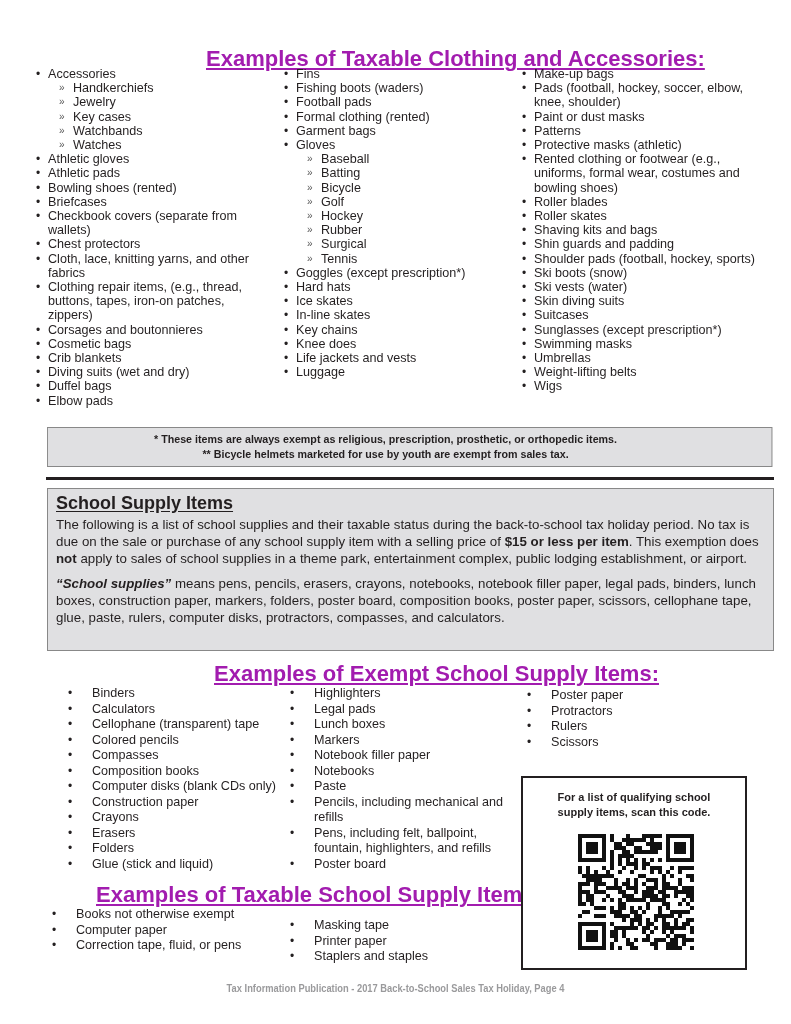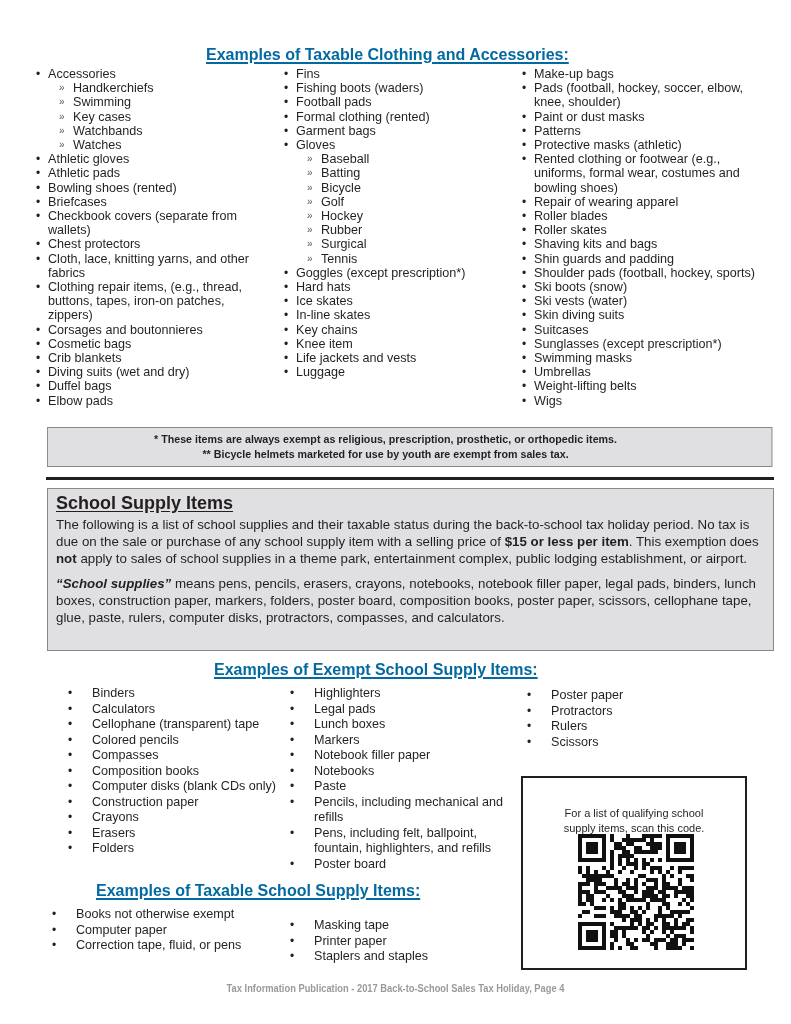--- a/index.html
+++ b/index.html
@@ -2,23 +2,23 @@
 <html><head>
 <meta charset="utf-8">
 <style>
   html, body { margin: 0; padding: 0; background: #ffffff; }
   body {
     width: 791px; height: 1024px; position: relative; overflow: hidden;
     font-family: "Liberation Sans", sans-serif; color: #231f20;
   }
   .abs { position: absolute; }
   .h-title {
-    font-weight: bold; font-size: 16px; text-decoration: underline;
+    font-weight: bold; font-size: 22px; text-decoration: underline;
     text-underline-offset: 2px; text-decoration-thickness: 1.5px;
-    white-space: nowrap; color: #0369a1;
+    white-space: nowrap; color: #a21caf;
   }
   ul { list-style: none; margin: 0; padding: 0; }
   .list { font-size: 12.6px; line-height: 14.2px; }
   .list li { position: relative; padding-left: 14px; }
   .list li::before {
     content: "\2022"; position: absolute; left: 2px; top: 0; font-size: 12px;
   }
   .list li.sub { padding-left: 39px; }
   .list li.sub::before { content: "\00BB"; left: 25px; font-size: 10px; color: #555; }
 
@@ -43,39 +43,39 @@
   .supply-title {
     font-weight: bold; font-size: 18px; text-decoration: underline;
     text-underline-offset: 2px; margin: 0 0 2px 0;
   }
   .supply-p { font-size: 13.3px; line-height: 17.2px; margin: 0 0 7px 0; }
   .qr-box {
     left: 521px; top: 776px; width: 226px; height: 194px;
     border: 2px solid #231f20; box-sizing: border-box; background: #fff;
   }
   .qr-caption {
-    text-align: center; font-weight: normal; font-size: 11px; line-height: 14.5px;
-    margin-top: 28px;
+    text-align: center; font-weight: bold; font-size: 11px; line-height: 14.5px;
+    margin-top: 12px;
   }
   .qr-svg { position: absolute; left: 55px; top: 56px; }
   .footer {
     left: 0; width: 791px; top: 982px; text-align: center;
     font-weight: bold; font-size: 10.6px; color: #9a9a9c;
     transform: scaleX(0.88); transform-origin: center top;
   }
 </style>
 </head>
 <body>
 
 <div class="abs h-title" style="left:206px; top:46px;">Examples of Taxable Clothing and Accessories:</div>
 
 <ul class="abs list" id="cl1" style="left:34px; top:67px; width:232px;">
     <li>Accessories</li>
     <li class="sub">Handkerchiefs</li>
-    <li class="sub">Swimming</li>
+    <li class="sub">Jewelry</li>
     <li class="sub">Key cases</li>
     <li class="sub">Watchbands</li>
     <li class="sub">Watches</li>
     <li>Athletic gloves</li>
     <li>Athletic pads</li>
     <li>Bowling shoes (rented)</li>
     <li>Briefcases</li>
     <li>Checkbook covers (separate from wallets)</li>
     <li>Chest protectors</li>
     <li>Cloth, lace, knitting yarns, and other fabrics</li>
@@ -100,32 +100,31 @@
     <li class="sub">Golf</li>
     <li class="sub">Hockey</li>
     <li class="sub">Rubber</li>
     <li class="sub">Surgical</li>
     <li class="sub">Tennis</li>
     <li>Goggles (except prescription*)</li>
     <li>Hard hats</li>
     <li>Ice skates</li>
     <li>In-line skates</li>
     <li>Key chains</li>
-    <li>Knee item</li>
+    <li>Knee does</li>
     <li>Life jackets and vests</li>
     <li>Luggage</li>
   </ul>
 <ul class="abs list" id="cl3" style="left:520px; top:67px; width:250px;">
     <li>Make-up bags</li>
     <li>Pads (football, hockey, soccer, elbow, knee, shoulder)</li>
     <li>Paint or dust masks</li>
     <li>Patterns</li>
     <li>Protective masks (athletic)</li>
     <li>Rented clothing or footwear (e.g., uniforms, formal wear, costumes and bowling shoes)</li>
-    <li>Repair of wearing apparel</li>
     <li>Roller blades</li>
     <li>Roller skates</li>
     <li>Shaving kits and bags</li>
     <li>Shin guards and padding</li>
     <li>Shoulder pads (football, hockey, sports)</li>
     <li>Ski boots (snow)</li>
     <li>Ski vests (water)</li>
     <li>Skin diving suits</li>
     <li>Suitcases</li>
     <li>Sunglasses (except prescription*)</li>
@@ -154,20 +153,21 @@
     <li>Calculators</li>
     <li>Cellophane (transparent) tape</li>
     <li>Colored pencils</li>
     <li>Compasses</li>
     <li>Composition books</li>
     <li>Computer disks (blank CDs only)</li>
     <li>Construction paper</li>
     <li>Crayons</li>
     <li>Erasers</li>
     <li>Folders</li>
+    <li>Glue (stick and liquid)</li>
   </ul>
 <ul class="abs list2" id="ex2" style="left:278px; top:686px; width:240px;">
     <li>Highlighters</li>
     <li>Legal pads</li>
     <li>Lunch boxes</li>
     <li>Markers</li>
     <li>Notebook filler paper</li>
     <li>Notebooks</li>
     <li>Paste</li>
     <li>Pencils, including mechanical and refills</li>

